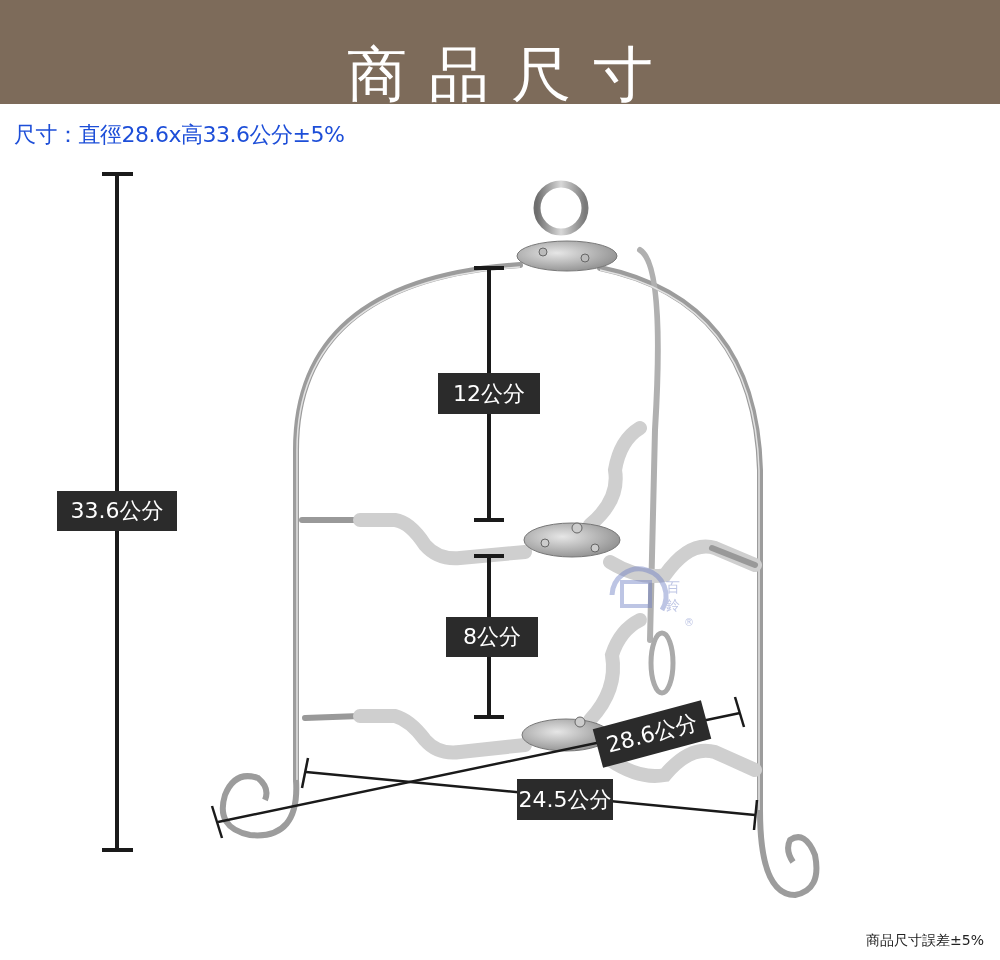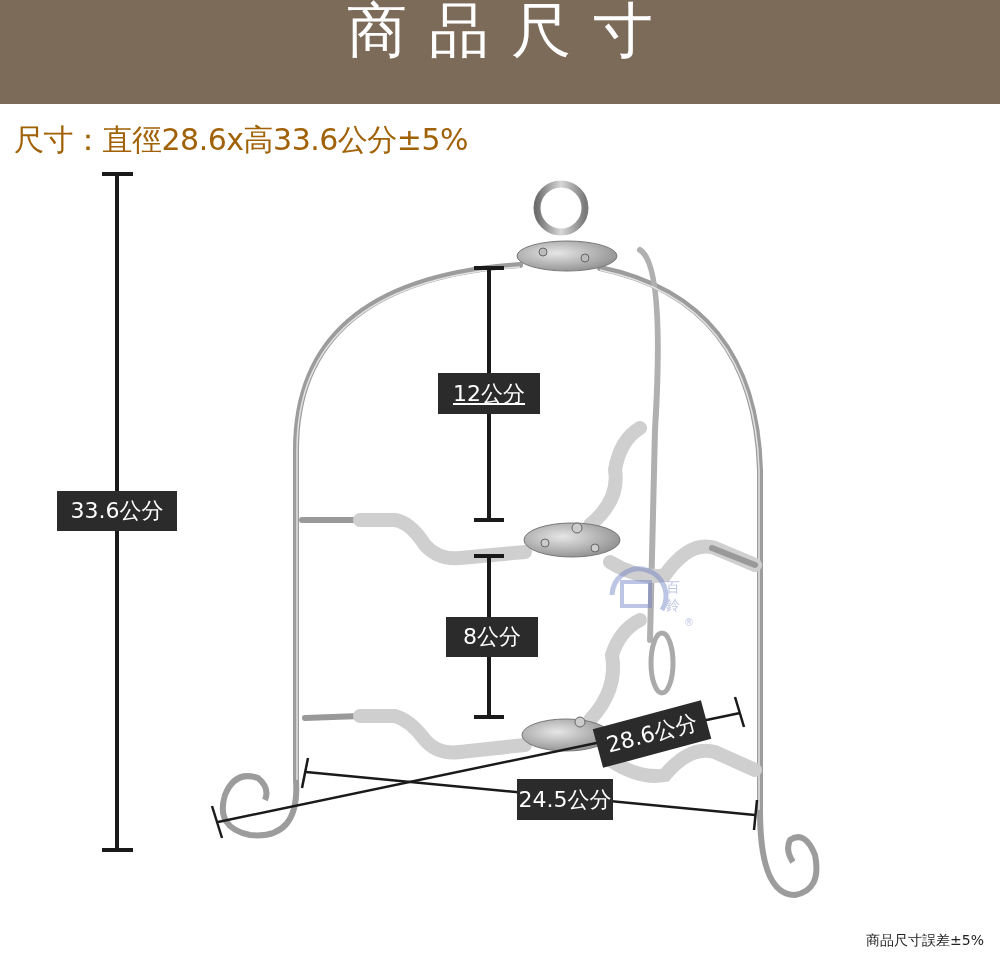--- a/index.html
+++ b/index.html
@@ -1,21 +1,21 @@
 <!DOCTYPE html>
 <html><head>
 <meta charset="utf-8">
 <style>
   html, body { margin:0; padding:0; }
   body { width:1000px; height:960px; position:relative; background:#ffffff; overflow:hidden;
          font-family:"DejaVu Sans","Liberation Sans",sans-serif; }
   .header { position:absolute; left:0; top:0; width:1000px; height:104px; background:#7d6b5a;
-            display:flex; align-items:flex-start; justify-content:center; }
+            display:flex; align-items:flex-end; justify-content:center; }
   .header-title { color:#ffffff; font-size:60px; letter-spacing:22px; padding-left:22px; line-height:1; font-weight:400; }
-  .spec { position:absolute; left:14px; top:120px; font-size:30px; color:#a16207; letter-spacing:-0.5px; }
+  .spec { position:absolute; left:14px; top:120px; font-size:22px; color:#1d4ed8; letter-spacing:-0.5px; }
   .art { position:absolute; left:0; top:0; width:1000px; height:960px; }
   .dim-label { position:absolute; background:#2b2b2b; color:#ffffff; font-size:22px;
                display:flex; align-items:center; justify-content:center; white-space:nowrap; }
   .note { position:absolute; right:16px; bottom:10px; font-size:14px; color:#222; }
   .watermark { position:absolute; left:604px; top:560px; width:100px; height:70px; opacity:0.45; }
 </style>
 </head>
 <body>
 
 <div class="header">
@@ -104,18 +104,18 @@
   <svg width="100" height="70" viewBox="0 0 100 70">
     <path d="M 8 35 A 27 27 0 1 1 58 50" fill="none" stroke="#6f7fc4" stroke-width="5"></path>
     <rect x="18" y="22" width="28" height="24" fill="none" stroke="#6f7fc4" stroke-width="4"></rect>
     <text x="62" y="32" font-size="14" fill="#6f7fc4">百</text>
     <text x="62" y="50" font-size="14" fill="#6f7fc4">鈴</text>
     <text x="80" y="66" font-size="10" fill="#6f7fc4">®</text>
   </svg>
 </div>
 
 <div class="dim-label" style="left:57px;top:491px;width:120px;height:40px;text-align:center;">33.6公分</div>
-<div class="dim-label" style="left:438px;top:373px;width:102px;height:41px;text-decoration:underline;">12公分</div>
+<div class="dim-label" style="left:438px;top:373px;width:102px;height:41px;">12公分</div>
 <div class="dim-label" style="left:446px;top:617px;width:92px;height:40px;">8公分</div>
 <div class="dim-label" style="left:596px;top:714px;width:112px;height:40px;transform:rotate(-15deg);transform-origin:center;">28.6公分</div>
 <div class="dim-label" style="left:517px;top:779px;width:96px;height:41px;">24.5公分</div>
 
 <div class="note">商品尺寸誤差±5%</div>
 
 </body></html>

